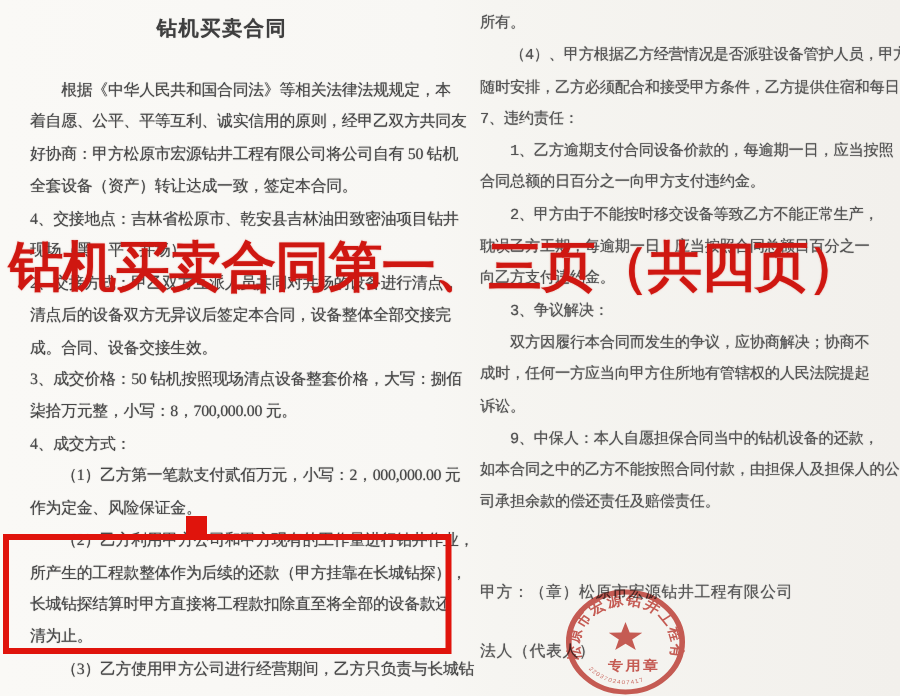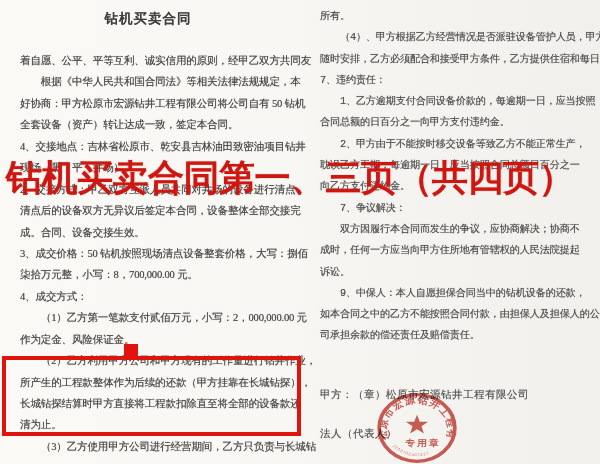--- a/index.html
+++ b/index.html
@@ -53,22 +53,22 @@
 </style>
 </head>
 <body>
 
 <div class="photo">
 
   <section class="page page-left">
     <h1 class="doc-title">钻机买卖合同</h1>
     <div class="lines">
 
-    <div class="line">着自愿、公平、平等互利、诚实信用的原则，经甲乙双方共同友</div>
-        <div class="line">　　根据《中华人民共和国合同法》等相关法律法规规定，本</div>
+    <div class="line">　　根据《中华人民共和国合同法》等相关法律法规规定，本</div>
+        <div class="line">着自愿、公平、平等互利、诚实信用的原则，经甲乙双方共同友</div>
         <div class="line">好协商：甲方松原市宏源钻井工程有限公司将公司自有 50 钻机</div>
         <div class="line">全套设备（资产）转让达成一致，签定本合同。</div>
         <div class="line">4、交接地点：吉林省松原市、乾安县吉林油田致密油项目钻井</div>
         <div class="line">现场（黑　平　井场）。</div>
         <div class="line">2、交接方式：甲乙双方互派人员共同对井场的设备进行清点，</div>
         <div class="line">清点后的设备双方无异议后签定本合同，设备整体全部交接完</div>
         <div class="line">成。合同、设备交接生效。</div>
         <div class="line">3、成交价格：50 钻机按照现场清点设备整套价格，大写：捌佰</div>
         <div class="line">柒拾万元整，小写：8，700,000.00 元。</div>
         <div class="line">4、成交方式：</div>
@@ -87,21 +87,21 @@
 
     <div class="line">所有。</div>
         <div class="line">　　（4）、甲方根据乙方经营情况是否派驻设备管护人员，甲方可</div>
         <div class="line">随时安排，乙方必须配合和接受甲方条件，乙方提供住宿和每日</div>
         <div class="line">7、违约责任：</div>
         <div class="line">　　1、乙方逾期支付合同设备价款的，每逾期一日，应当按照</div>
         <div class="line">合同总额的日百分之一向甲方支付违约金。</div>
         <div class="line">　　2、甲方由于不能按时移交设备等致乙方不能正常生产，</div>
         <div class="line">耽误乙方工期，每逾期一日，应当按照合同总额日百分之一</div>
         <div class="line">向乙方支付违约金。</div>
-        <div class="line">　　7、争议解决：</div>
+        <div class="line">　　3、争议解决：</div>
         <div class="line">　　双方因履行本合同而发生的争议，应协商解决；协商不</div>
         <div class="line">成时，任何一方应当向甲方住所地有管辖权的人民法院提起</div>
         <div class="line">诉讼。</div>
         <div class="line">　　9、中保人：本人自愿担保合同当中的钻机设备的还款，</div>
         <div class="line">如本合同之中的乙方不能按照合同付款，由担保人及担保人的公</div>
         <div class="line">司承担余款的偿还责任及赔偿责任。</div>
       </div>
     <div class="sign-line party-line">甲方：（章）松原市宏源钻井工程有限公司</div>
     <div class="sign-line legal-line">法人（代表人）</div>
   </section>

